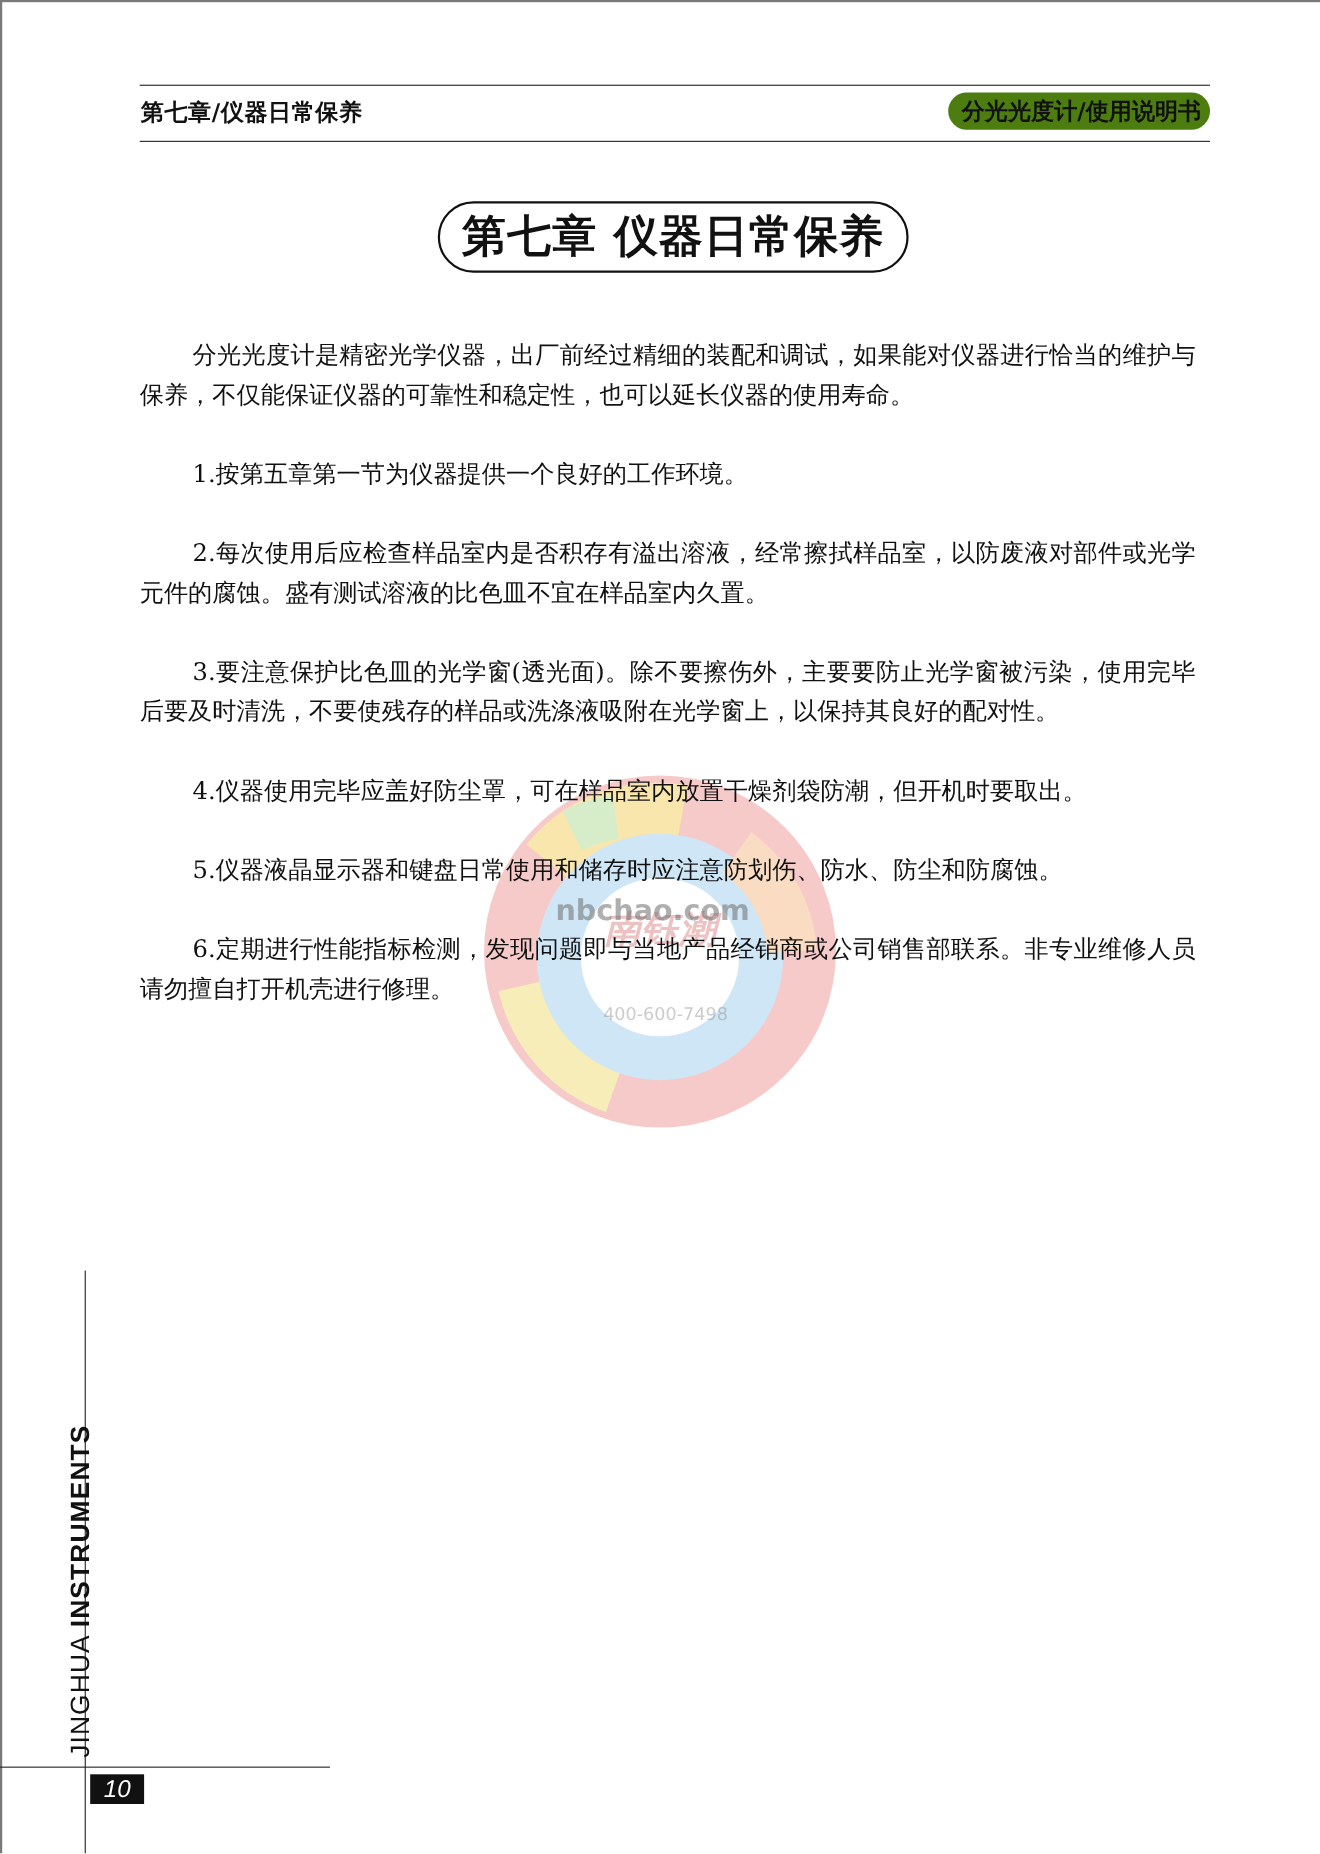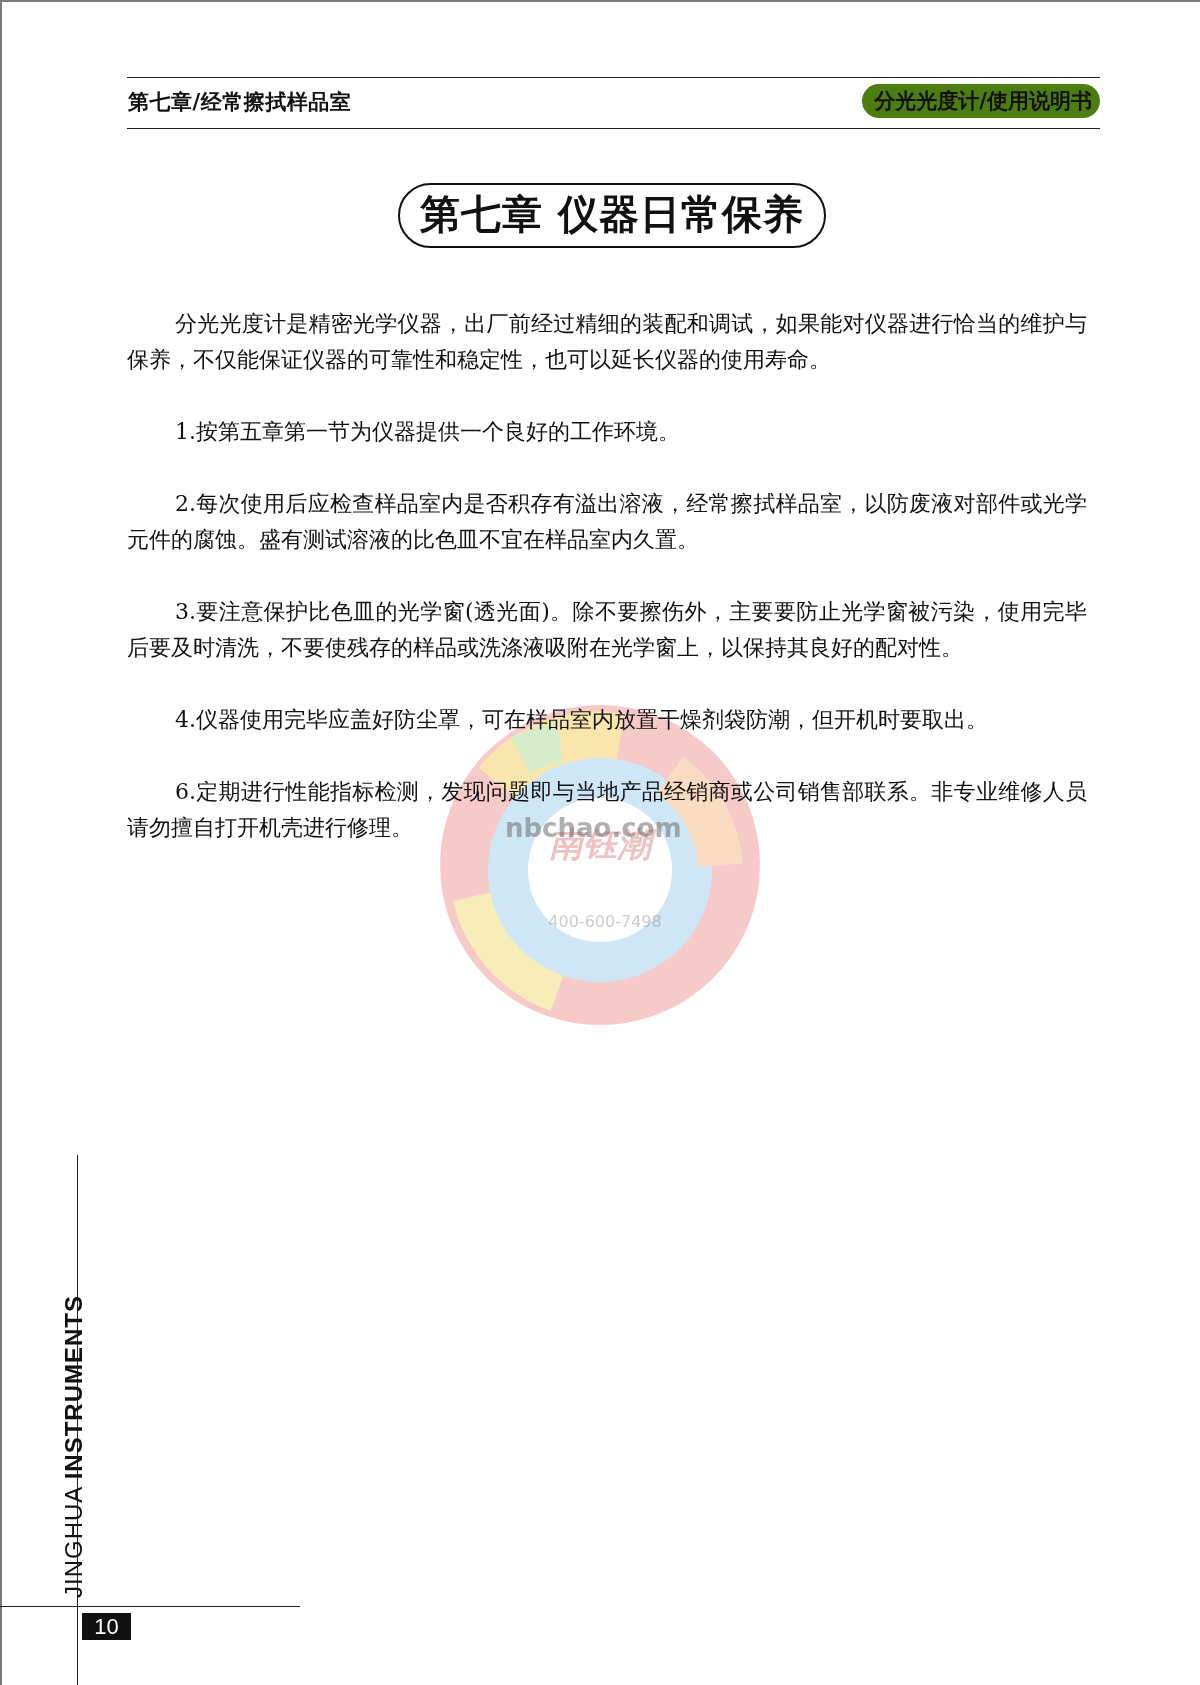--- a/index.html
+++ b/index.html
@@ -50,30 +50,30 @@
     .side-hline { position: absolute; left: 0; top: 1606px; width: 300px; height: 0; border-top: 1.5px solid #222; }
     .brand {
       position: absolute; left: 60px; top: 1598px; transform-origin: 0 0; transform: rotate(-90deg);
       font-family: "Liberation Sans", "DejaVu Sans", sans-serif; font-size: 24px; letter-spacing: 1px;
       color: #111; white-space: nowrap;
     }
     .brand b { font-weight: bold; }
     .pageno {
       position: absolute; left: 82px; top: 1613px; width: 49px; height: 27px;
       background: #111; color: #fff; text-align: center; line-height: 27px;
-      font-family: "Liberation Sans", "DejaVu Sans", sans-serif; font-size: 22px;
+      font-family: "Liberation Sans", "DejaVu Sans", sans-serif; font-size: 22px; font-style: italic;
     }
   </style>
 </head>
 <body>
 
 <div class="frame"></div>
 
 <div class="hdr-line" style="top:77px"></div>
-<div class="hdr-left">第七章/经常擦拭样品室</div>
+<div class="hdr-left">第七章/仪器日常保养</div>
 <div class="hdr-right">分光光度计/使用说明书</div>
 <div class="hdr-line" style="top:128px"></div>
 
 <div class="title-wrap">
   <span class="title-pill">第七章  仪器日常保养</span>
 </div>
 
 <svg class="watermark" viewBox="0 0 360 400">
   <circle cx="180" cy="200" r="125" fill="none" stroke="#f2a0a0" stroke-width="70"></circle>
   <path d="M80 120 A125 125 0 0 1 200 76" fill="none" stroke="#f5d36b" stroke-width="55"></path>
@@ -86,20 +86,21 @@
 <div class="wm-cn">南钰潮</div>
 <div class="wm-text">nbchao.com</div>
 <div class="wm-phone">400-600-7498</div>
 
 <div class="content">
   <p class="para">分光光度计是精密光学仪器，出厂前经过精细的装配和调试，如果能对仪器进行恰当的维护与保养，不仅能保证仪器的可靠性和稳定性，也可以延长仪器的使用寿命。</p>
   <p class="para">1.按第五章第一节为仪器提供一个良好的工作环境。</p>
   <p class="para">2.每次使用后应检查样品室内是否积存有溢出溶液，经常擦拭样品室，以防废液对部件或光学元件的腐蚀。盛有测试溶液的比色皿不宜在样品室内久置。</p>
   <p class="para">3.要注意保护比色皿的光学窗(透光面)。除不要擦伤外，主要要防止光学窗被污染，使用完毕后要及时清洗，不要使残存的样品或洗涤液吸附在光学窗上，以保持其良好的配对性。</p>
   <p class="para">4.仪器使用完毕应盖好防尘罩，可在样品室内放置干燥剂袋防潮，但开机时要取出。</p>
+  <p class="para">5.仪器液晶显示器和键盘日常使用和储存时应注意防划伤、防水、防尘和防腐蚀。</p>
   <p class="para">6.定期进行性能指标检测，发现问题即与当地产品经销商或公司销售部联系。非专业维修人员请勿擅自打开机壳进行修理。</p>
 </div>
 
 <div class="side-vline"></div>
 <div class="side-hline"></div>
 <div class="brand">
   <span>JINGHUA </span><b>INSTRUMENTS</b>
 </div>
 <div class="pageno">10</div>
 

